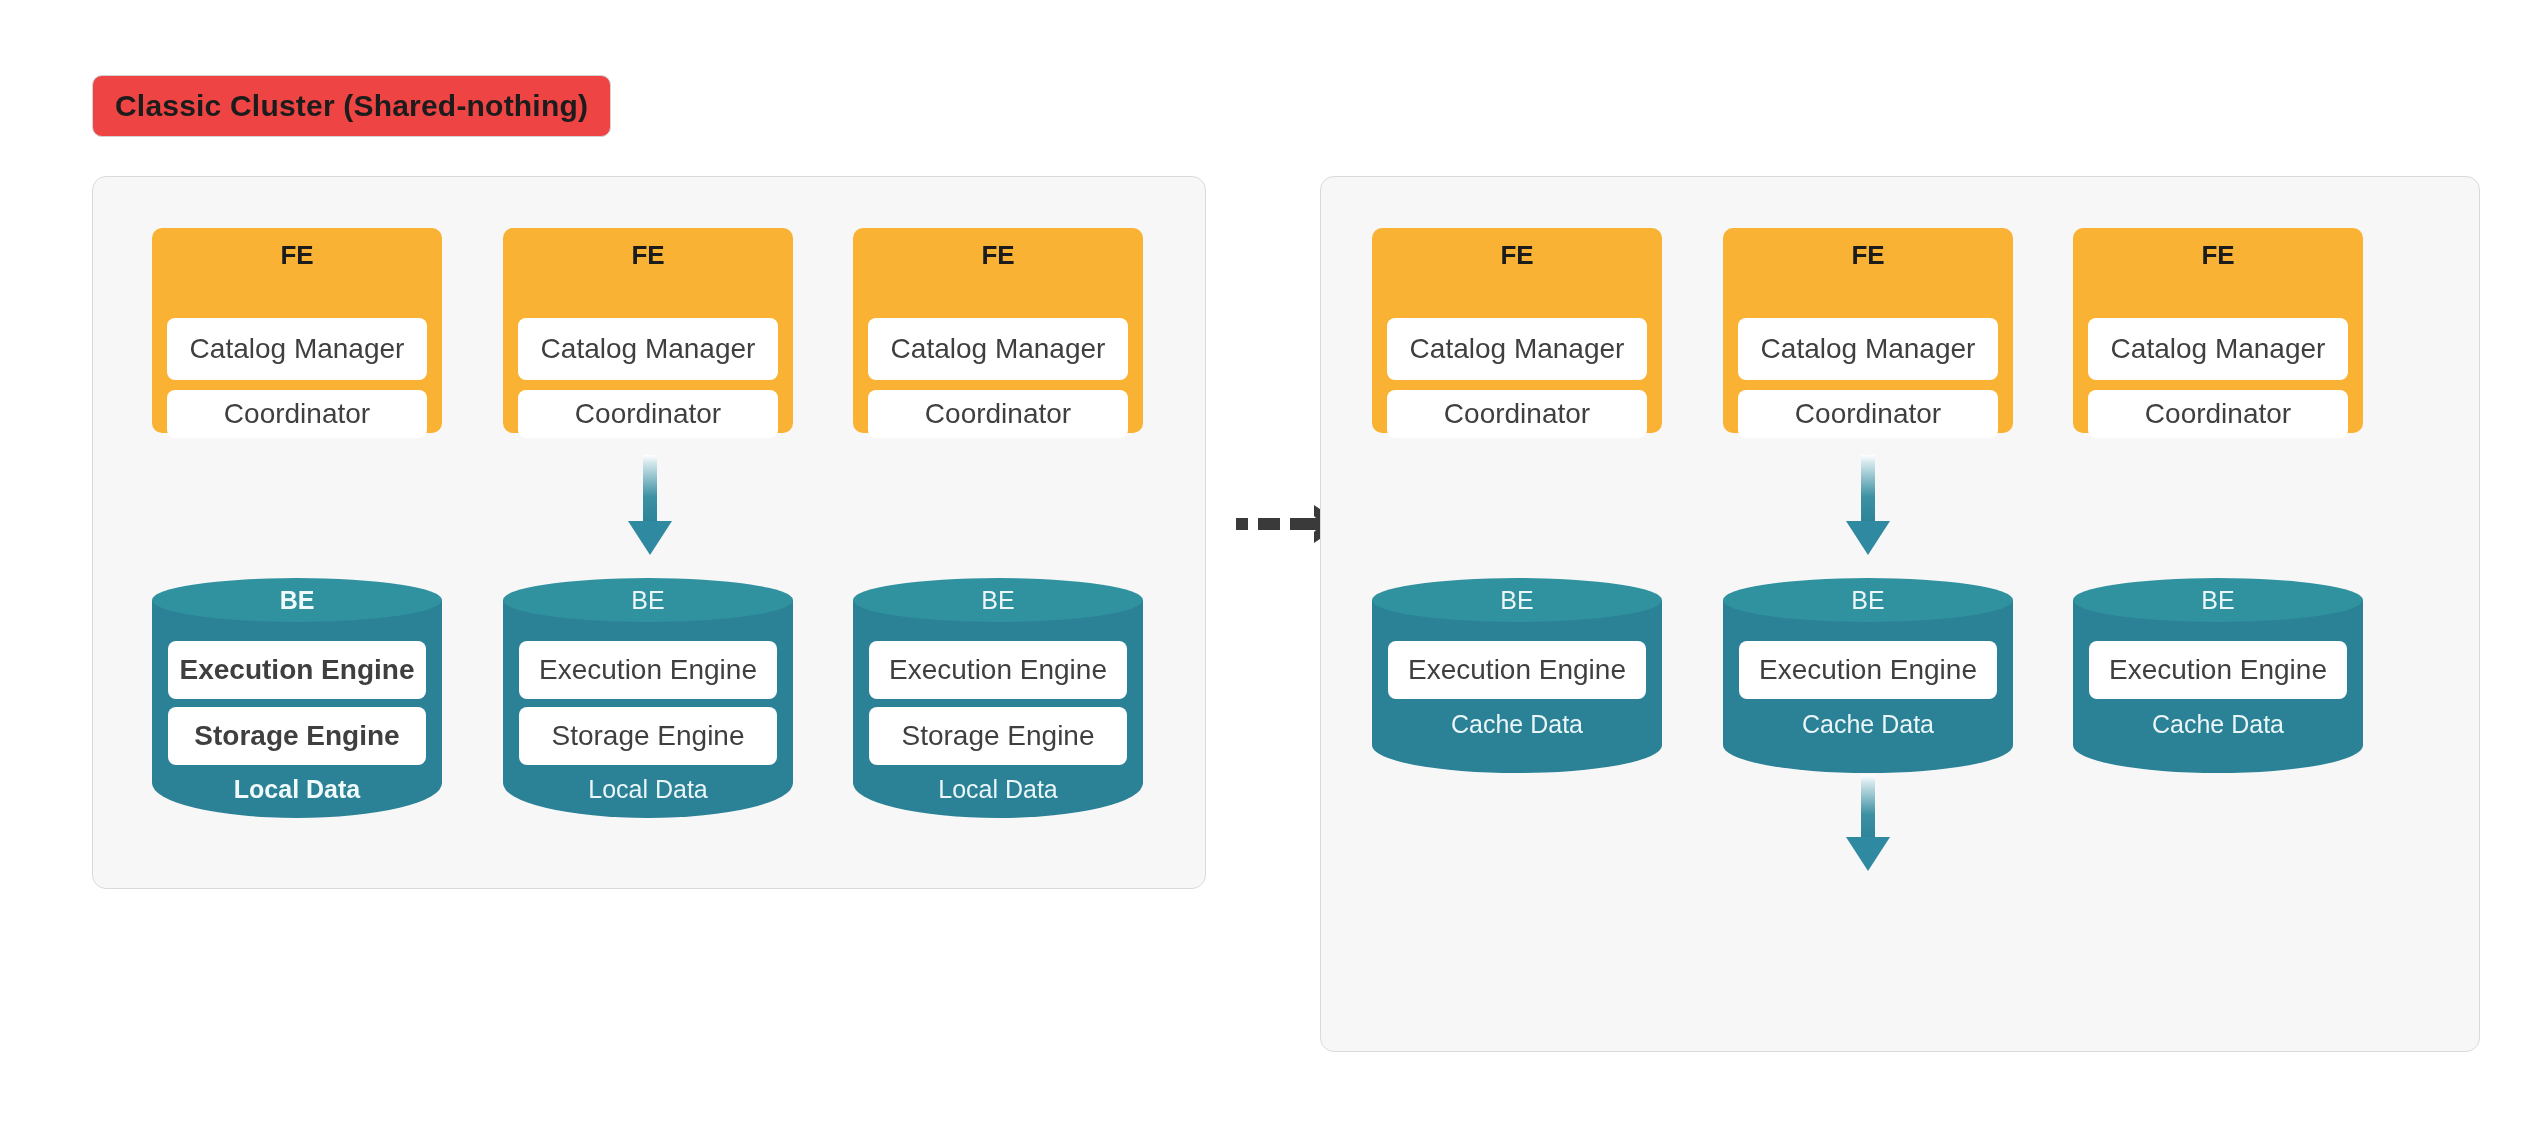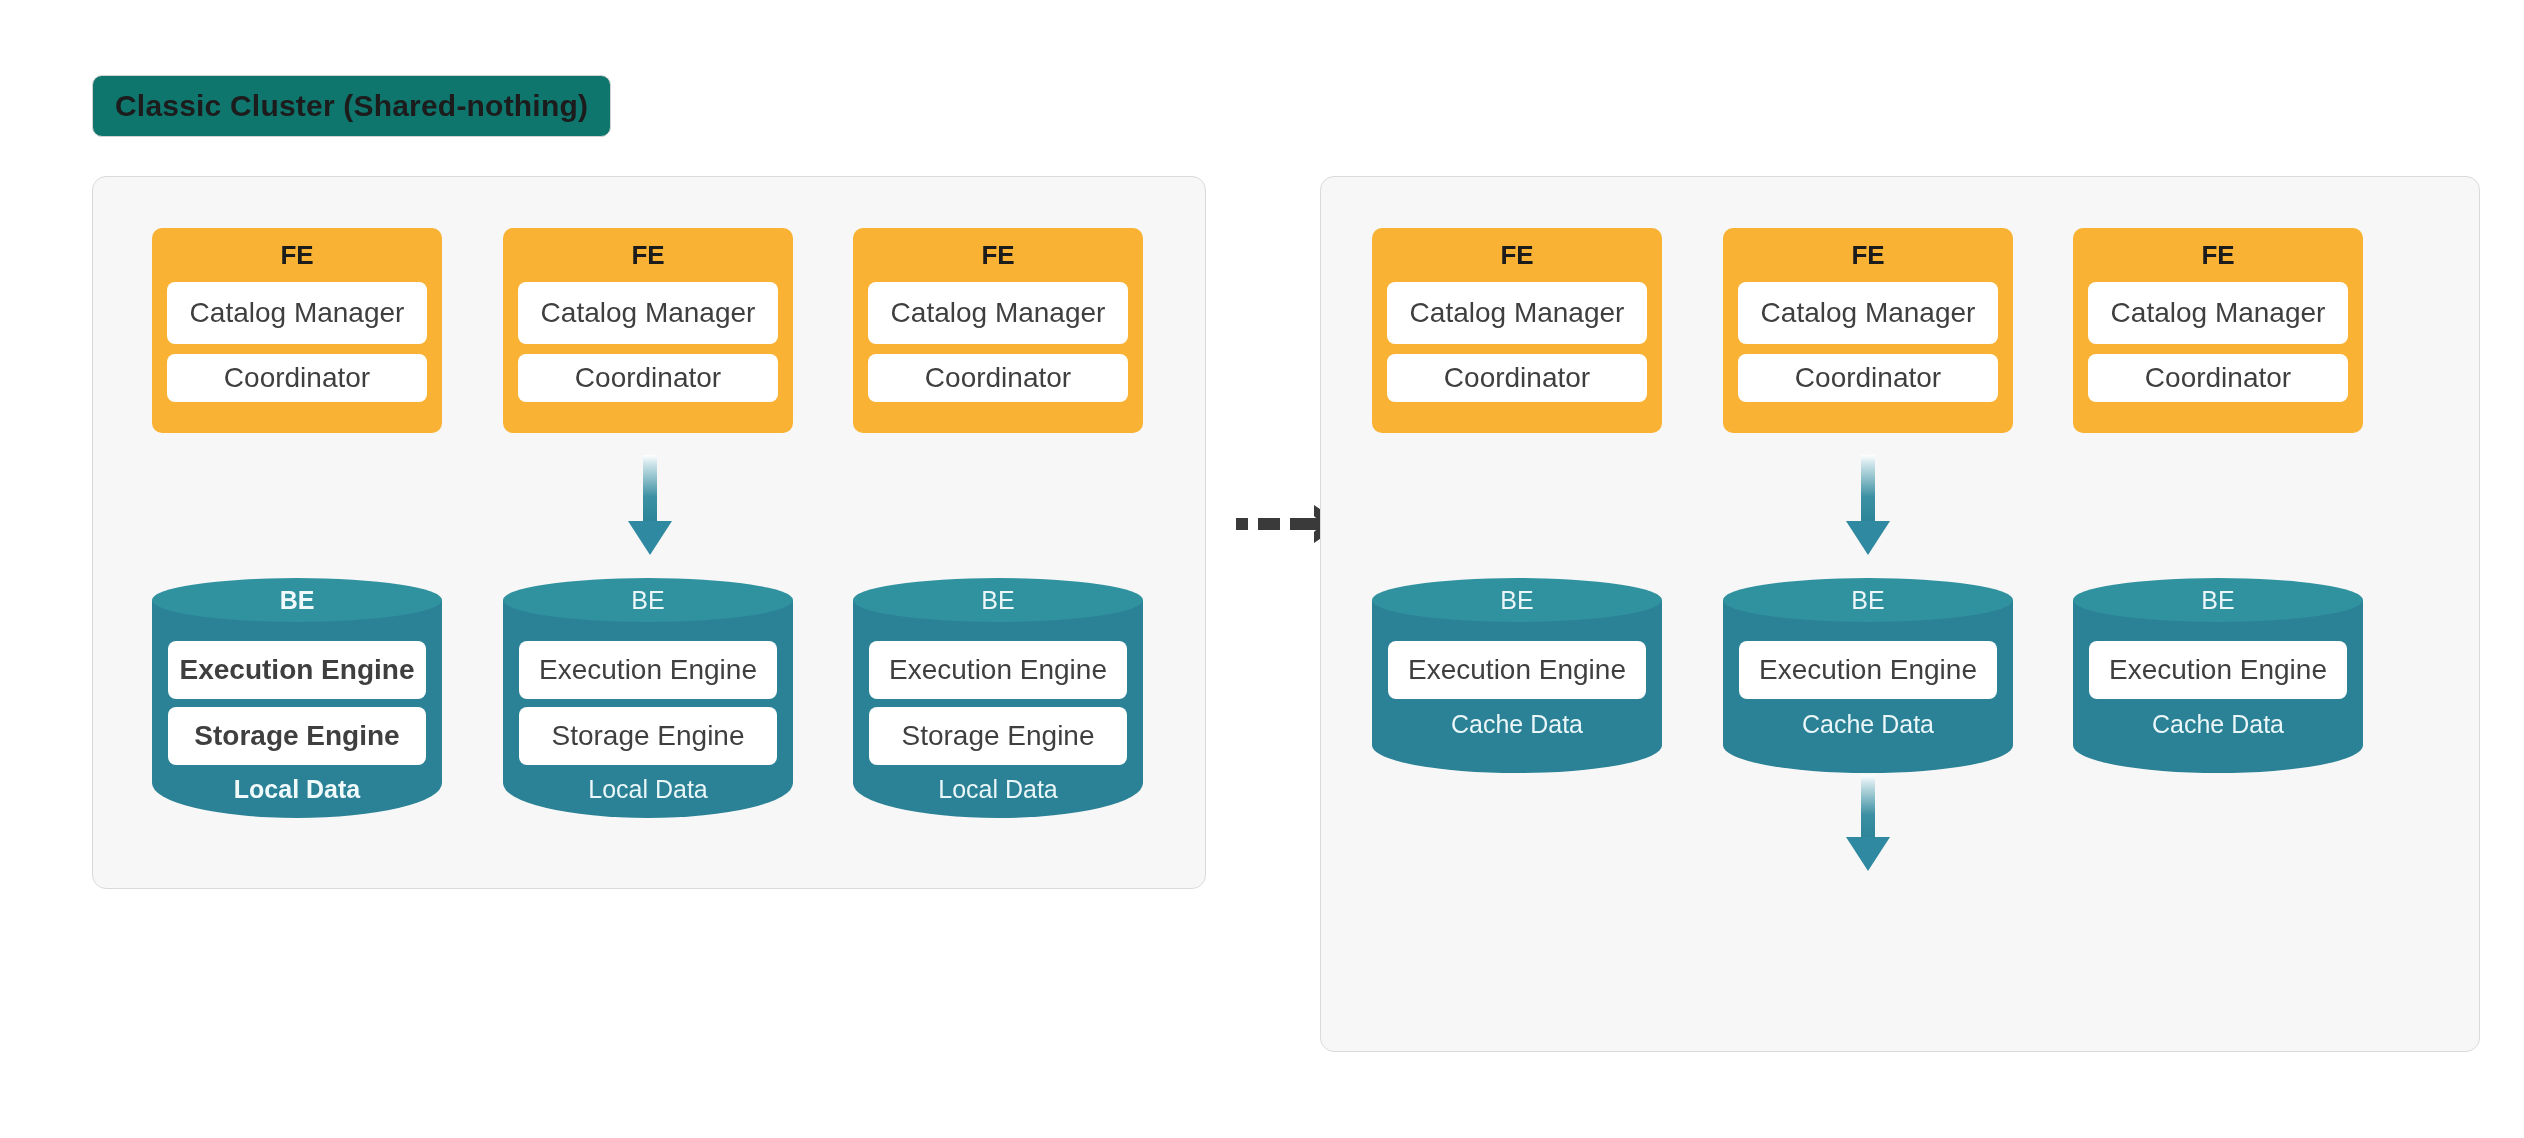--- a/index.html
+++ b/index.html
@@ -7,21 +7,21 @@
     width:2524px;height:1138px;background:#ffffff;
     font-family:"Liberation Sans","DejaVu Sans",sans-serif;
     overflow:hidden;position:relative;
   }
   .stage{position:absolute;left:0;top:0;width:2524px;height:1138px;}
 
   
   .cluster{position:absolute;}
   .cluster-title{
     position:absolute;
-    background:#0f766e;
+    background:#ef4444;
     border:1px solid #D2D2D2;
     border-radius:10px;
     color:#1C1C1C;
     font-size:30px;
     font-weight:700;
     letter-spacing:.2px;
     display:flex;align-items:center;
     padding:0 22px;
     height:62px;
     box-sizing:border-box;
@@ -52,20 +52,21 @@
   }
   .fe-slot{
     position:absolute;
     left:15px;right:15px;
     background:#FFFFFF;
     border-radius:8px;
     display:flex;align-items:center;justify-content:center;
     color:#3F3F3F;
     font-size:28px;
     box-sizing:border-box;
+    margin-top:36px;
   }
   .fe-slot.catalog{top:54px;height:62px;}
   .fe-slot.coord{top:126px;height:48px;}
 
   
   .be{position:absolute;}
   .be-body{
     position:absolute;left:0;right:0;
     background:#2B8296;
     border-radius:0 0 50% 50%/0 0 16% 16%;

